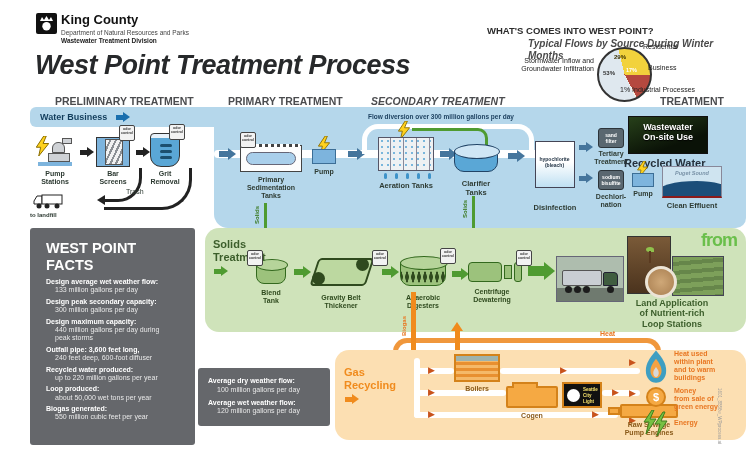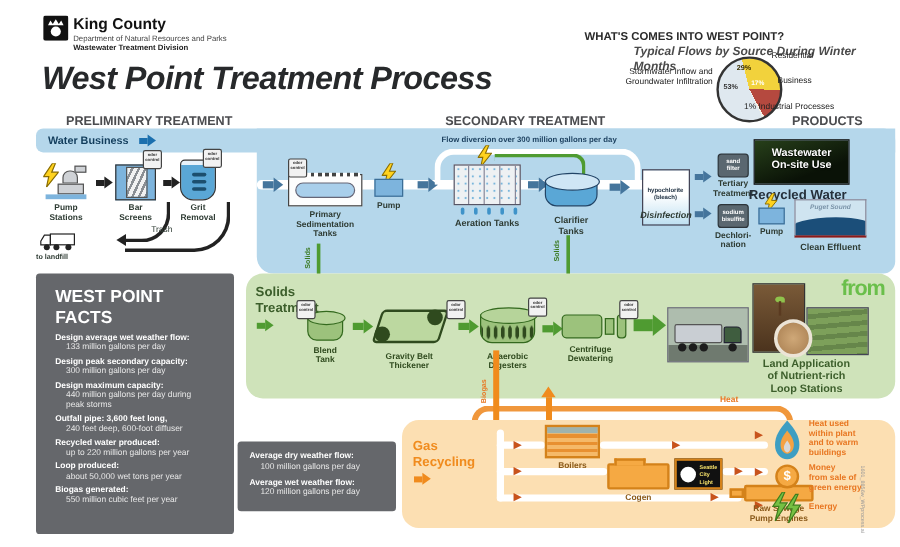--- a/index.html
+++ b/index.html
@@ -48,22 +48,23 @@
   <div class="lbl" style="left:614px;top:54px;font-size:6px;color:#3a2f00;">29%</div>
   <div class="lbl" style="left:626px;top:67px;font-size:5.5px;color:#fff;">17%</div>
   <div class="lbl" style="left:603px;top:70px;font-size:6px;color:#333;">53%</div>
   <div class="lbl" style="left:643px;top:43px;font-size:7px;font-weight:400;text-align:left;color:#222;">Residential</div>
   <div class="lbl" style="left:648px;top:64px;font-size:7px;font-weight:400;text-align:left;color:#222;">Business</div>
   <div class="lbl" style="left:620px;top:86px;font-size:7px;font-weight:400;text-align:left;color:#222;">1% Industrial Processes</div>
   <div class="lbl" style="left:486px;top:57px;width:108px;font-size:7px;font-weight:400;text-align:right;color:#222;">Stormwater Inflow and
 Groundwater Infiltration</div>
 
   <div class="lbl" style="left:55px;top:95px;font-size:10.5px;text-align:left;color:#4b4c4f;">PRELIMINARY TREATMENT</div>
-  <div class="lbl" style="left:371px;top:95px;font-size:10.5px;text-align:right;color:#4b4c4f;">SECONDARY TREATMENT</div>
-  <div class="lbl" style="left:660px;top:95px;font-size:10.5px;text-align:left;color:#4b4c4f;">PRODUCTS</div>
+  <div class="lbl" style="left:228px;top:95px;font-size:10.5px;text-align:left;color:#4b4c4f;">PRIMARY TREATMENT</div>
+  <div class="lbl" style="left:371px;top:95px;font-size:10.5px;text-align:right;color:#4b4c4f;font-style:italic;">SECONDARY TREATMENT</div>
+  <div class="lbl" style="left:660px;top:95px;font-size:10.5px;text-align:left;color:#4b4c4f;">TREATMENT</div>
 
   <div class="b" style="left:30px;top:107px;width:716px;height:20px;background:#b5d7eb;border-radius:6px 0 0 6px;"></div>
   <div class="b" style="left:214px;top:107px;width:532px;height:121px;background:#b5d7eb;border-radius:0 10px 10px 14px;"></div>
   <div class="lbl" style="left:40px;top:112px;font-size:9px;text-align:left;color:#123d5c;">Water Business</div>
   <span class="fa sm" style="left:116px;top:112px;--c:#1a6fae;">
       <i class="t"></i>
       <i class="h"></i>
     </span>
 
   <svg class="b" style="left:36px;top:136px" width="13" height="20" viewBox="0 0 10 16">
@@ -183,21 +184,21 @@
   <div class="b" style="left:266px;top:232px;width:209px;height:3px;background:#4f9b31;"></div>
   <div class="b" style="left:270px;top:232px;width:3px;height:22px;background:#4f9b31;"></div>
   <div class="b" style="left:267px;top:254px;width:0;height:0;border-left:5px solid transparent;border-right:5px solid transparent;border-top:7px solid #4f9b31;"></div>
   <div class="lbl vtext" style="left:254px;top:206px;font-size:6px;color:#3b7a22;">Solids</div>
   <div class="lbl vtext" style="left:462px;top:200px;font-size:6px;color:#3b7a22;">Solids</div>
 
   <div class="b" style="left:535px;top:141px;width:40px;height:47px;background:linear-gradient(#ffffff 45%,#bfe0f2);border:1.5px solid #445;">
     <div class="lbl" style="left:0;top:15px;width:37px;font-size:5px;color:#234;">hypochlorite
 (bleach)</div>
   </div>
-  <div class="lbl" style="left:526px;top:176px;width:58px;font-size:7.5px;font-style:italic;">Disinfection</div>
+  <div class="lbl" style="left:526px;top:204px;width:58px;font-size:7.5px;">Disinfection</div>
 
   <span class="fa sm" style="left:579px;top:142px;--c:#45759c;">
       <i class="t"></i>
       <i class="h"></i>
     </span>
   <span class="fa sm" style="left:579px;top:173px;--c:#45759c;">
       <i class="t"></i>
       <i class="h"></i>
     </span>
 

